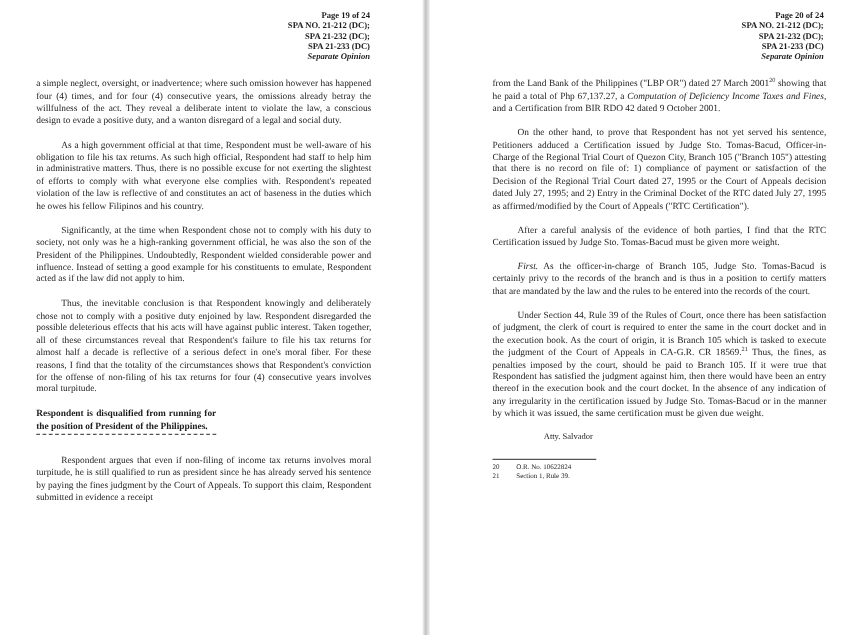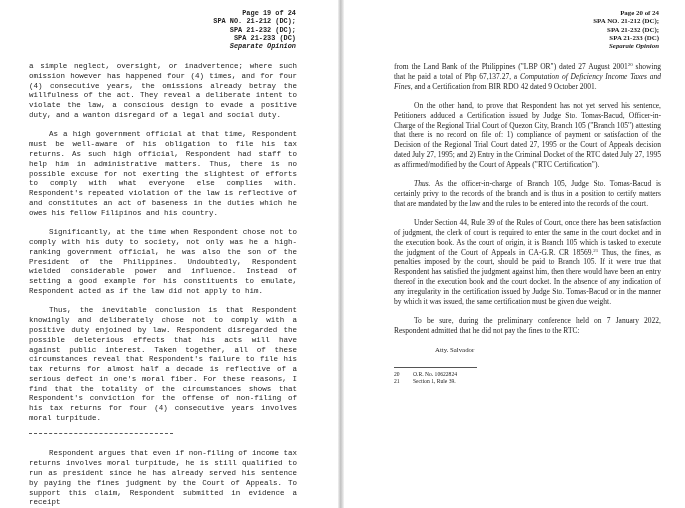--- a/index.html
+++ b/index.html
@@ -1,19 +1,19 @@
 <!DOCTYPE html>
 <html><head>
 <meta charset="utf-8">
 <style>
   html, body { margin:0; padding:0; }
   body { width:685px; height:508px; background:#ffffff; overflow:hidden; position:relative;
          font-family:"Liberation Serif","DejaVu Serif",serif; color:#1d1d1d; }
   .page { position:absolute; top:0; height:508px; background:#fff; }
-  .page.left { left:0; width:338px;font-family:Liberation Mono, monospace; }
+  .page.left { left:0; width:338px; }
   .page.right { left:344px; width:341px; }
   .divider { position:absolute; left:338px; top:0; width:6px; height:508px;
              background:linear-gradient(to right,#f2f2f2,#c4c4c4 40%,#cfcfcf 60%,#f4f4f4); }
   .header { position:absolute; right:42px; top:9px; text-align:right; font-size:6.9px;
             line-height:8.3px; font-weight:bold; }
   .page.right .header { right:26px; }
   .header .sep { font-style:italic; }
   .body { position:absolute; top:62px; font-size:7.5px; line-height:9.8px; text-align:justify; }
   .page.left .body { left:29px; width:268px; }
   .page.right .body { left:50px; width:267px; }
@@ -37,41 +37,42 @@
     <div>SPA NO. 21-212 (DC);</div>
     <div>SPA 21-232 (DC);</div>
     <div>SPA 21-233 (DC)</div>
     <div class="sep">Separate Opinion</div>
   </div>
   <div class="body">
     <p class="para">a simple neglect, oversight, or inadvertence; where such omission however has happened four (4) times, and for four (4) consecutive years, the omissions already betray the willfulness of the act. They reveal a deliberate intent to violate the law, a conscious design to evade a positive duty, and a wanton disregard of a legal and social duty.</p>
     <p class="para indent">As a high government official at that time, Respondent must be well-aware of his obligation to file his tax returns. As such high official, Respondent had staff to help him in administrative matters. Thus, there is no possible excuse for not exerting the slightest of efforts to comply with what everyone else complies with. Respondent's repeated violation of the law is reflective of and constitutes an act of baseness in the duties which he owes his fellow Filipinos and his country.</p>
     <p class="para indent">Significantly, at the time when Respondent chose not to comply with his duty to society, not only was he a high-ranking government official, he was also the son of the President of the Philippines. Undoubtedly, Respondent wielded considerable power and influence. Instead of setting a good example for his constituents to emulate, Respondent acted as if the law did not apply to him.</p>
     <p class="para indent">Thus, the inevitable conclusion is that Respondent knowingly and deliberately chose not to comply with a positive duty enjoined by law. Respondent disregarded the possible deleterious effects that his acts will have against public interest. Taken together, all of these circumstances reveal that Respondent's failure to file his tax returns for almost half a decade is reflective of a serious defect in one's moral fiber. For these reasons, I find that the totality of the circumstances shows that Respondent's conviction for the offense of non-filing of his tax returns for four (4) consecutive years involves moral turpitude.</p>
+    <p class="heading">Respondent is disqualified from running for the position of President of the Philippines.</p>
     <div class="dashrule"></div>
     <p class="para indent">Respondent argues that even if non-filing of income tax returns involves moral turpitude, he is still qualified to run as president since he has already served his sentence by paying the fines judgment by the Court of Appeals. To support this claim, Respondent submitted in evidence a receipt</p>
   </div>
 </div>
 
 <div class="divider"></div>
 
 <div class="page right">
   <div class="header">
     <div>Page 20 of 24</div>
     <div>SPA NO. 21-212 (DC);</div>
     <div>SPA 21-232 (DC);</div>
     <div>SPA 21-233 (DC)</div>
     <div class="sep">Separate Opinion</div>
   </div>
   <div class="body">
-    <p class="para"><span>from the Land Bank of the Philippines ("LBP OR") dated 27 August 2001</span><sup>20</sup><span> showing that he paid a total of Php 67,137.27, a </span><em>Computation of Deficiency Income Taxes and Fines</em><span>, and a Certification from BIR RDO 42 dated 9 October 2001.</span></p>
+    <p class="para"><span>from the Land Bank of the Philippines ("LBP OR") dated 27 March 2001</span><sup>20</sup><span> showing that he paid a total of Php 67,137.27, a </span><em>Computation of Deficiency Income Taxes and Fines</em><span>, and a Certification from BIR RDO 42 dated 9 October 2001.</span></p>
     <p class="para indent">On the other hand, to prove that Respondent has not yet served his sentence, Petitioners adduced a Certification issued by Judge Sto. Tomas-Bacud, Officer-in-Charge of the Regional Trial Court of Quezon City, Branch 105 ("Branch 105") attesting that there is no record on file of: 1) compliance of payment or satisfaction of the Decision of the Regional Trial Court dated 27, 1995 or the Court of Appeals decision dated July 27, 1995; and 2) Entry in the Criminal Docket of the RTC dated July 27, 1995 as affirmed/modified by the Court of Appeals ("RTC Certification").</p>
-    <p class="para indent"><em>Thus.</em><span> As the officer-in-charge of Branch 105, Judge Sto. Tomas-Bacud is certainly privy to the records of the branch and is thus in a position to certify matters that are mandated by the law and the rules to be entered into the records of the court.</span></p>
+    <p class="para indent">After a careful analysis of the evidence of both parties, I find that the RTC Certification issued by Judge Sto. Tomas-Bacud must be given more weight.</p>
+    <p class="para indent"><em>First.</em><span> As the officer-in-charge of Branch 105, Judge Sto. Tomas-Bacud is certainly privy to the records of the branch and is thus in a position to certify matters that are mandated by the law and the rules to be entered into the records of the court.</span></p>
     <p class="para indent"><span>Under Section 44, Rule 39 of the Rules of Court, once there has been satisfaction of judgment, the clerk of court is required to enter the same in the court docket and in the execution book. As the court of origin, it is Branch 105 which is tasked to execute the judgment of the Court of Appeals in CA-G.R. CR 18569.</span><sup>21</sup><span> Thus, the fines, as penalties imposed by the court, should be paid to Branch 105. If it were true that Respondent has satisfied the judgment against him, then there would have been an entry thereof in the execution book and the court docket. In the absence of any indication of any irregularity in the certification issued by Judge Sto. Tomas-Bacud or in the manner by which it was issued, the same certification must be given due weight.</span></p>
-    <p class="para indent">To be sure, during the preliminary conference held on 7 January 2022, Respondent admitted that he did not pay the fines to the RTC:</p>
     <p class="attr">Atty. Salvador</p>
     <div class="fnrule"></div>
     <div class="fn">
         <span class="num">20</span>
         <span>O.R. No. 10622824</span>
       </div>
     <div class="fn">
         <span class="num">21</span>
         <span>Section 1, Rule 39.</span>
       </div>

